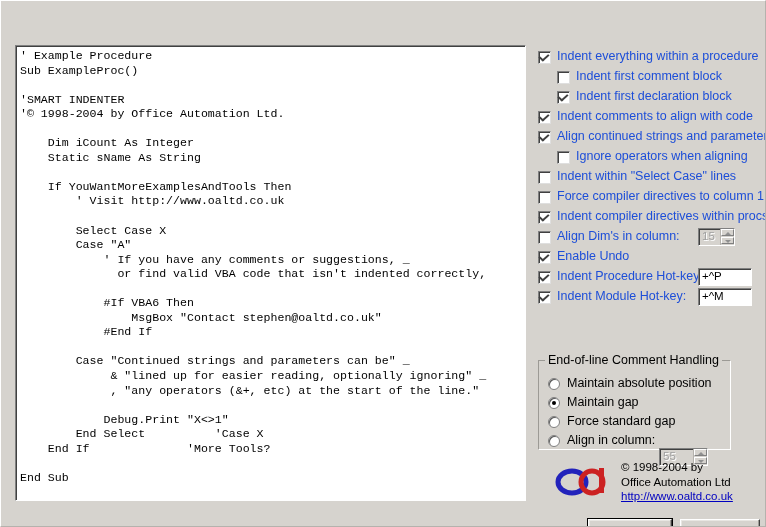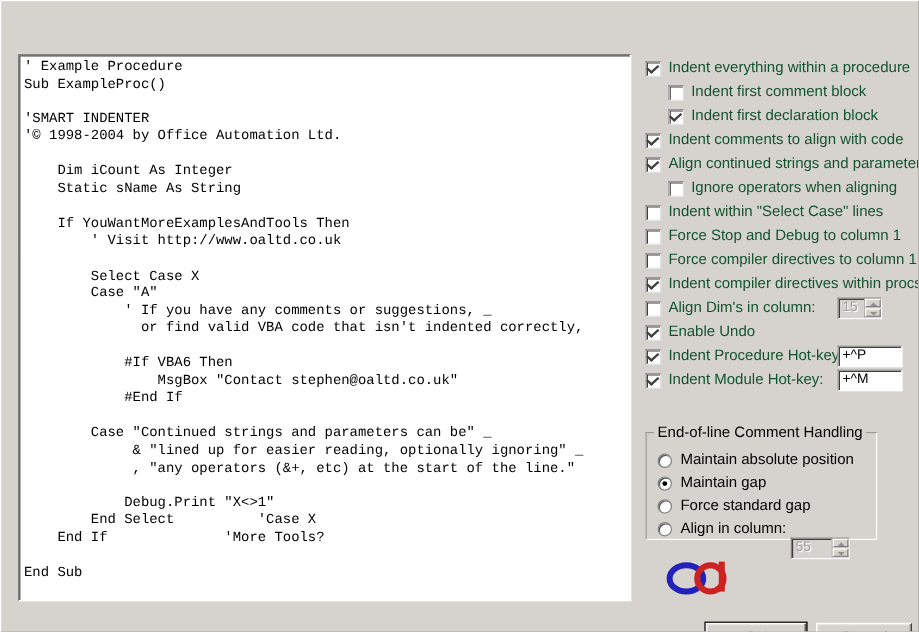--- a/index.html
+++ b/index.html
@@ -136,21 +136,21 @@
     left: 2px; top: 0px;
     width: 4px; height: 7px;
     border: solid #404040;
     border-width: 0 2px 2px 0;
     transform: rotate(42deg) skewX(-6deg);
   }
   .oplabel {
     position: absolute;
     top: 1px;
     font-size: 12.5px;
-    color: #14532d;
+    color: #1d4ed8;
     white-space: nowrap;
   }
   .oplabel.ind0 { left: 19px; }
   .oplabel.ind1 { left: 38px; text-align: center; }
 
   
   .spinner {
     position: absolute;
     left: 160px; top: 0px;
     width: 37px; height: 18px;
@@ -389,24 +389,20 @@
           <span class="cb ind0 checked"></span>
           <span class="oplabel ind0">Align continued strings and parameters</span>
         </div>
         <div class="optrow">
           <span class="cb ind1"></span>
           <span class="oplabel ind1">Ignore operators when aligning</span>
         </div>
         <div class="optrow">
           <span class="cb ind0"></span>
           <span class="oplabel ind0">Indent within "Select Case" lines</span>
-        </div>
-        <div class="optrow">
-          <span class="cb ind0"></span>
-          <span class="oplabel ind0">Force Stop and Debug to column 1</span>
         </div>
         <div class="optrow">
           <span class="cb ind0"></span>
           <span class="oplabel ind0">Force compiler directives to column 1</span>
         </div>
         <div class="optrow">
           <span class="cb ind0 checked"></span>
           <span class="oplabel ind0">Indent compiler directives within procs</span>
         </div>
         <div class="optrow">
@@ -470,19 +466,24 @@
     </div>
 
     <div id="credit">
       <span id="logo">
         <svg width="58" height="36" viewBox="0 0 58 36">
           <ellipse cx="17" cy="20" rx="14" ry="11" fill="none" stroke="#2222bb" stroke-width="5"></ellipse>
           <ellipse cx="37" cy="20" rx="11" ry="11" fill="none" stroke="#cc2222" stroke-width="5"></ellipse>
           <rect x="44" y="6" width="5" height="25" fill="#cc2222"></rect>
         </svg>
       </span>
+      <div id="credit-lines">
+        <div>© 1998-2004 by</div>
+        <div>Office Automation Ltd</div>
+        <div><span id="credit-link">http://www.oaltd.co.uk</span></div>
+      </div>
     </div>
 
     <div class="btn" id="btn-ok">OK</div>
     <div class="btn" id="btn-cancel">Cancel</div>
 
   </div>
 </div>
 
 </body></html>

